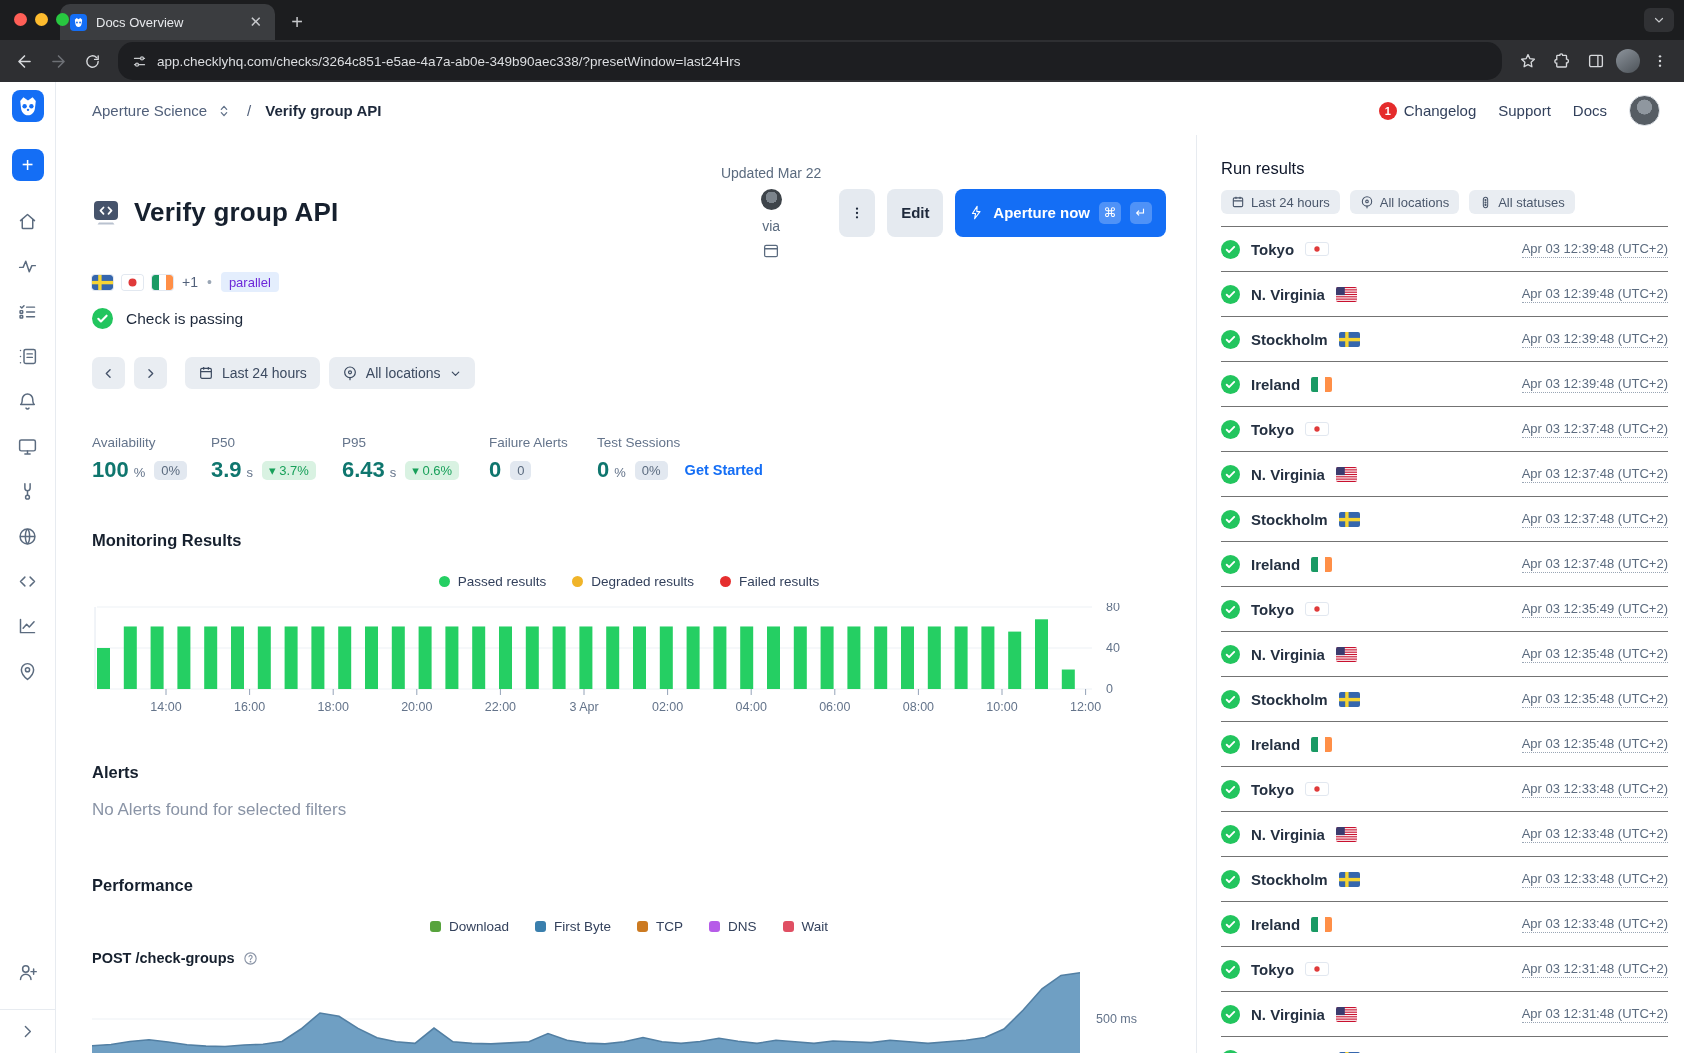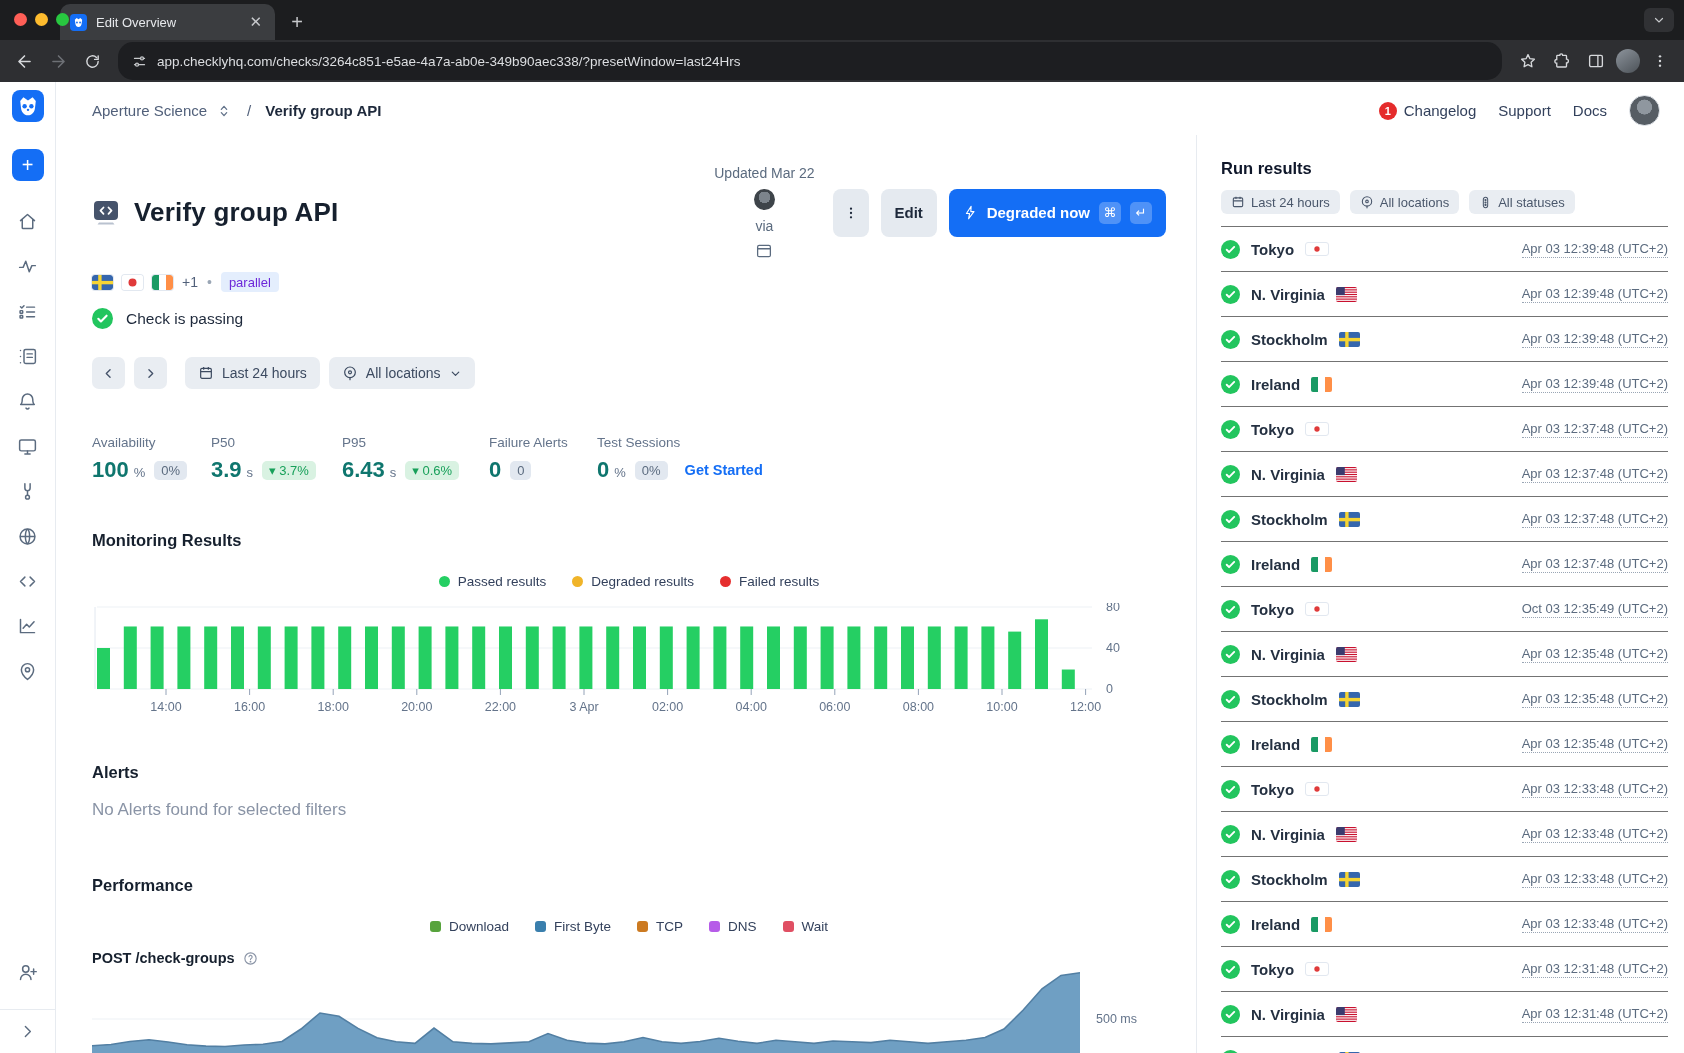--- a/index.html
+++ b/index.html
@@ -96,21 +96,21 @@
   .alerts { margin-top:44px; }
   .alerts-empty { margin-top:18px; color:#8a94a6; font-size:17px; }
 
   .performance { margin-top:56px; }
   .endpoint-row { margin-top:16px; display:flex; align-items:center; gap:8px; }
   .endpoint { font-size:14.5px; font-weight:bold; color:#16202e; }
   #area-chart { margin-top:6px; display:block; }
 
   
   .runs { flex:1; border-left:1px solid #e7ebf0; padding:24px 16px 0 24px; overflow:hidden; }
-  .runs-title { font-size:16.5px; font-weight:bold; color:#0f172a; }
+  .runs-title { font-size:16.5px; font-weight:normal; color:#0f172a; }
   .runs-chips { display:flex; gap:10px; margin-top:12px; padding-bottom:12px; }
   .runlist { margin-top:0; }
   .runrow { height:45px; display:flex; align-items:center; border-top:1px solid #737373; gap:11px; }
   .run-name { font-size:15px; font-weight:bold; color:#243041; }
   .run-time { margin-left:auto; color:#5b6b7f; font-size:13px; border-bottom:1px dotted #9aa6b5; padding-bottom:1px; }
   .jpchip { border:1px solid #e2e8f0; border-radius:3px; padding:1px 4px; line-height:0; }
   .jpchip .flag { width:14px; height:10px; }
   icon, svg { flex:none; }
 </style>
 </head>
@@ -125,21 +125,21 @@
       <div class="light" style="background:#28c840"></div>
     </div>
     <div class="tab">
       <span class="fav">
         <svg width="11" height="11" viewBox="0 0 24 24" fill="#fff">
             <path d="M4 6l4-4 4 3 4-3 4 4-1 7c0 5-3 9-7 9s-7-4-7-9L4 6z"></path>
             <circle cx="8.6" cy="12" r="2" fill="#146ef5"></circle>
             <circle cx="15.4" cy="12" r="2" fill="#146ef5"></circle>
           </svg>
       </span>
-      <span class="tab-title">Edit Overview</span>
+      <span class="tab-title">Docs Overview</span>
       <span class="tab-close">✕</span>
     </div>
     <div class="newtab">+</div>
     <div class="tabsearch">
       <svg width="12" height="12" viewBox="0 0 24 24" fill="none" stroke="currentColor" stroke-width="2.4" stroke-linecap="round">
           <path d="M5 9l7 7 7-7"></path>
         </svg>
     </div>
   </div>
   <div class="toolbar">
@@ -331,21 +331,21 @@
                     <circle cx="12" cy="5.5" r="1.7"></circle>
                     <circle cx="12" cy="12" r="1.7"></circle>
                     <circle cx="12" cy="18.5" r="1.7"></circle>
                   </svg>
               </button>
               <button class="btn gray edit" style="border:none">Edit</button>
               <button class="btn blue" style="border:none">
                 <svg width="15" height="17" viewBox="0 0 24 24" fill="none" stroke="#fff" stroke-width="1.8" stroke-linejoin="round">
                     <path d="M13 2L5.5 13.5h5L9 22l8.5-11.5h-5L13 2z"></path>
                   </svg>
-                <span>Degraded now</span>
+                <span>Aperture now</span>
                 <span class="key">⌘</span>
                 <span class="key">↵</span>
               </button>
             </div>
           </div>
 
           <div class="meta-row">
             <span id="title-flags" style="display:flex;gap:9px;align-items:center">
                 <span class="flagwrap">
                   <svg class="flag " viewBox="0 0 21 15">
@@ -732,21 +732,21 @@
                   <circle cx="10" cy="10" r="10" fill="#22c55e"></circle>
                   <path d="M6 10.3l2.5 2.5 5.4-5.5" stroke="#fff" stroke-width="2" fill="none" stroke-linecap="round" stroke-linejoin="round"></path>
                 </svg>
     <span class="run-name">Tokyo</span>
     <span class="jpchip">
                   <svg class="flag " viewBox="0 0 21 15">
                     <rect width="21" height="15" fill="#fff"></rect>
                     <circle cx="10.5" cy="7.5" r="4" fill="#e03a3a"></circle>
                   </svg>
                 </span>
-    <span class="run-time">Oct 03 12:35:49 (UTC+2)</span>
+    <span class="run-time">Apr 03 12:35:49 (UTC+2)</span>
               </div>
               <div class="runrow">
                 <svg width="19" height="19" viewBox="0 0 20 20">
                   <circle cx="10" cy="10" r="10" fill="#22c55e"></circle>
                   <path d="M6 10.3l2.5 2.5 5.4-5.5" stroke="#fff" stroke-width="2" fill="none" stroke-linecap="round" stroke-linejoin="round"></path>
                 </svg>
     <span class="run-name">N. Virginia</span>
     <svg class="flag " viewBox="0 0 21 15">
                   <rect width="21" height="15" fill="#c8102e"></rect>
                   <rect y="1.15" width="21" height="1.16" fill="#fff"></rect>

